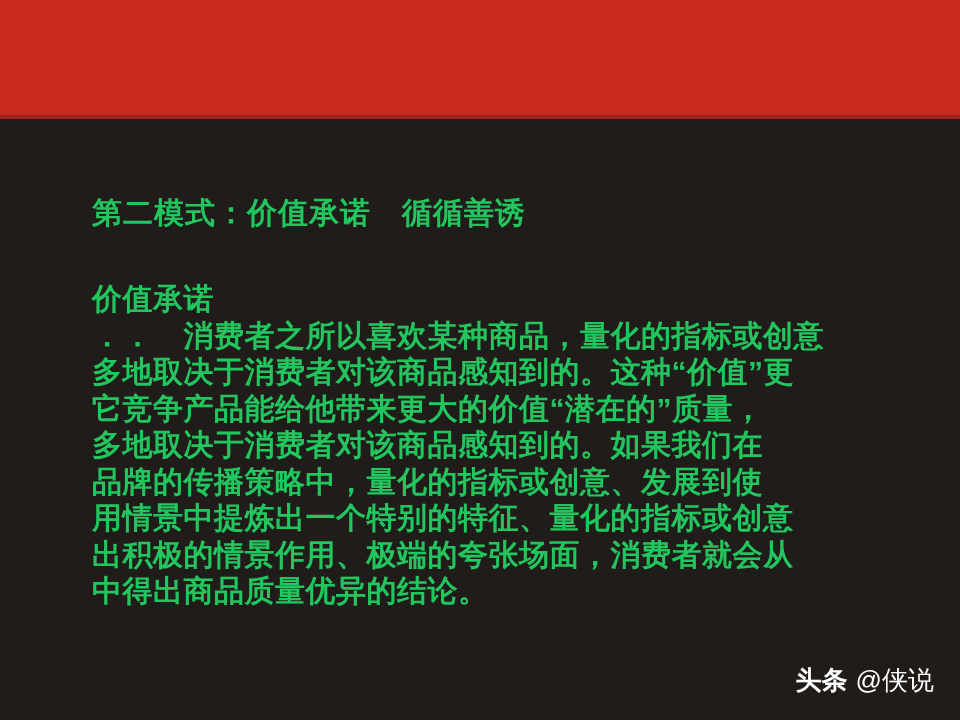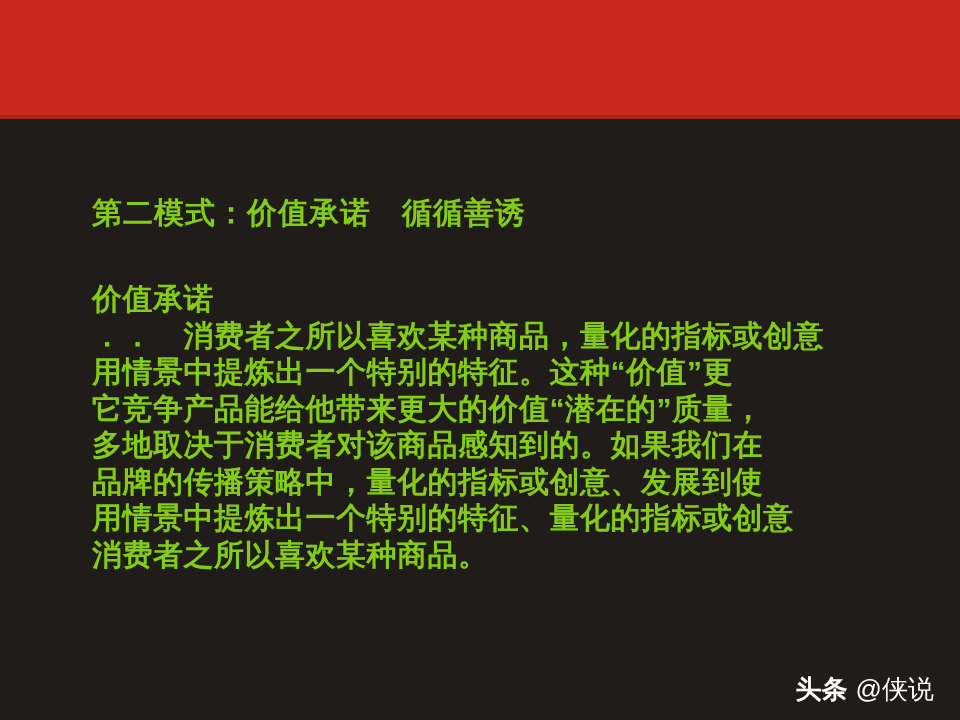--- a/index.html
+++ b/index.html
@@ -21,42 +21,42 @@
     width: 960px;
     height: 115px;
     background: #c8281e;
     border-bottom: 4px solid #a2231b;
   }
   .slide-body {
     position: absolute;
     left: 92px;
     top: 195px;
     width: 790px;
-    color: #84cc16;
+    color: #22c55e;
     font-weight: bold;
   }
   .slide-title {
     font-size: 30px;
     line-height: 36px;
     letter-spacing: 1px;
     margin-bottom: 50px;
     white-space: nowrap;
   }
   .paragraph {
     font-size: 30px;
     line-height: 36.5px;
     letter-spacing: 0.5px;
   }
   .paragraph .line {
     white-space: nowrap;
   }
   .watermark {
     position: absolute;
     right: 26px;
-    bottom: 13px;
+    bottom: 22px;
     color: #ffffff;
     font-size: 26px;
     white-space: nowrap;
   }
   .watermark .wm-bold {
     font-weight: bold;
     margin-right: 8px;
   }
   .watermark .wm-handle {
     font-weight: normal;
@@ -66,24 +66,25 @@
 <body>
 
 <div class="banner"></div>
 
 <div class="slide-body">
   <div class="slide-title">第二模式：价值承诺　循循善诱</div>
 
   <div class="paragraph">
     <div class="line">价值承诺</div>
     <div class="line">．．　消费者之所以喜欢某种商品，量化的指标或创意</div>
-    <div class="line">用情景中提炼出一个特别的特征。这种“价值”更</div>
+    <div class="line">多地取决于消费者对该商品感知到的。这种“价值”更</div>
     <div class="line">它竞争产品能给他带来更大的价值“潜在的”质量，</div>
     <div class="line">多地取决于消费者对该商品感知到的。如果我们在</div>
     <div class="line">品牌的传播策略中，量化的指标或创意、发展到使</div>
     <div class="line">用情景中提炼出一个特别的特征、量化的指标或创意</div>
-    <div class="line">消费者之所以喜欢某种商品。</div>
+    <div class="line">出积极的情景作用、极端的夸张场面，消费者就会从</div>
+    <div class="line">中得出商品质量优异的结论。</div>
   </div>
 </div>
 
 <div class="watermark">
   <span class="wm-bold">头条</span><span class="wm-handle">@侠说</span>
 </div>
 
 </body></html>

